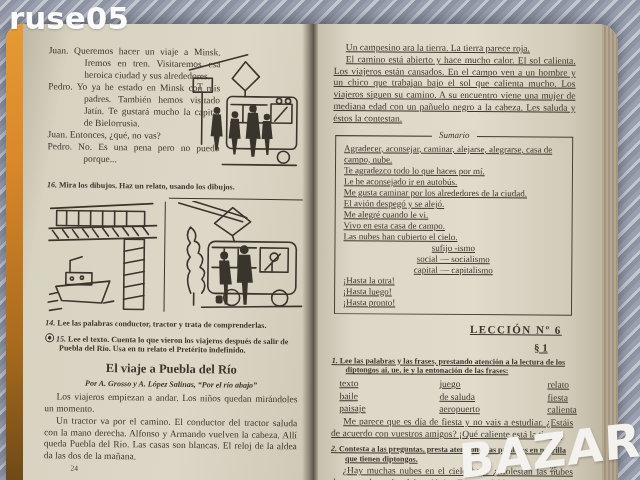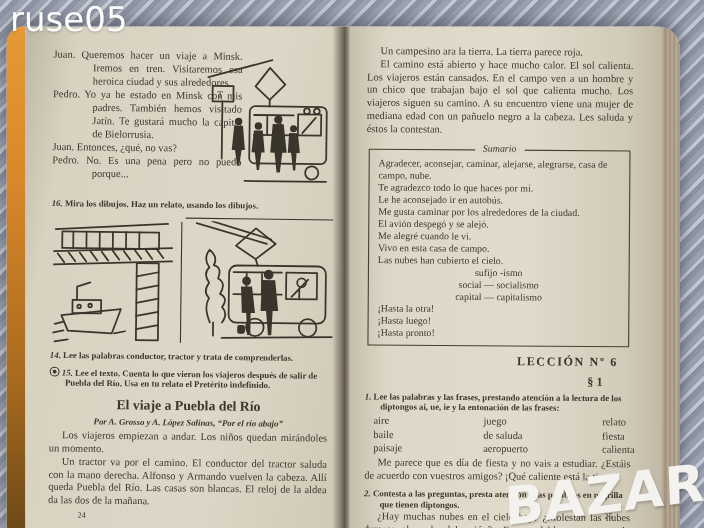--- a/index.html
+++ b/index.html
@@ -7,21 +7,21 @@
     background:repeating-linear-gradient(135deg,#9aa0af 0 5px,#c3c7d0 5px 8px,#8d93a3 8px 13px);
     font-family:"Liberation Serif", serif;color:#3b362c;}
   .book{position:absolute;left:6px;top:24px;width:612px;height:456px;
     border-radius:16px 20px 0 0;box-shadow:0 -4px 14px rgba(30,30,45,.45);overflow:hidden;background:#d6d0bf;}
   .cover-strip{position:absolute;left:0;top:0;width:17px;height:100%;
     background:linear-gradient(180deg,#e59a35 0%,#d9882a 30%,#a96b1e 70%,#6e4a18 100%);}
   .page{position:absolute;top:0;height:100%;}
   .page-left{left:17px;width:285px;
     background:linear-gradient(100deg,#bdb7a5 0%,#d8d2c1 14%,#ddd7c7 62%,#d0c9b7 100%);}
   .page-right{left:312px;width:284px;
-    background:linear-gradient(90deg,#c6bfad 0%,#ddd7c7 12%,#e1dbcc 55%,#d2cbb9 88%,#c0b8a5 100%);}
+    background:linear-gradient(90deg,#c6bfad 0%,#ddd7c7 12%,#e1dbcc 55%,#d2cbb9 88%,#c0b8a5 100%);text-decoration:underline;}
   .gutter{position:absolute;left:296px;top:0;width:22px;height:100%;
     background:linear-gradient(90deg,rgba(80,66,50,0) 0%,rgba(72,59,44,.45) 30%,rgba(38,30,22,.68) 52%,rgba(120,105,85,.30) 75%,rgba(120,105,85,0) 100%);}
   .page-edge{position:absolute;left:596px;top:0;width:16px;height:100%;
     background:repeating-linear-gradient(90deg,#b5a792 0 2px,#a3957f 2px 4px),linear-gradient(180deg,#b5a792,#97896f);}
   .page-inner{position:relative;width:100%;height:100%;box-sizing:border-box;}
   .page-left .page-inner{padding:20px 6px 0 26px;transform:rotate(.7deg);transform-origin:top left;}
   .page-right .page-inner{padding:18px 26px 0 16px;transform:rotate(.4deg);transform-origin:top left;}
 
   p{margin:0;}
   .body{font-size:9.5px;line-height:11.8px;text-align:justify;}
@@ -48,21 +48,21 @@
 
   .sumario-box{position:relative;border:1.4px solid #45402f;margin:10px 2px 6px 2px;padding:7px 8px 5px 8px;
     font-size:9px;line-height:11px;}
   .sumario-label{position:absolute;top:-7px;left:50%;transform:translateX(-50%);
     background:#ded8c8;padding:0 7px;font-style:italic;font-size:9px;}
   .sum-center{text-align:center;}
   .lesson{font-size:11px;font-weight:bold;letter-spacing:1.5px;text-align:right;padding-right:12px;margin-top:8px;}
   .section-sign{font-size:11px;font-weight:bold;text-align:right;padding-right:26px;margin:6px 0 2px 0;}
   .word-grid{display:grid;grid-template-columns:100px 108px auto;row-gap:2.5px;font-size:9.5px;margin:3px 0 3px 8px;}
 
-  .wm-seller{position:absolute;left:9px;top:0px;font-family:"DejaVu Sans",sans-serif;font-weight:normal;
+  .wm-seller{position:absolute;left:9px;top:0px;font-family:"DejaVu Sans",sans-serif;font-weight:bold;
     font-size:31px;color:#fbfbfb;text-shadow:0 1px 2px rgba(80,80,90,.35);}
   .wm-site{position:absolute;right:-2px;bottom:2px;font-family:"DejaVu Sans",sans-serif;font-weight:900;
     font-size:47px;color:#f4f2ee;transform:rotate(-7deg) skewX(-5deg);letter-spacing:1px;
     text-shadow:1px 2px 2px rgba(60,55,45,.25);}
 </style>
 </head>
 <body>
 
 <div class="photo">
   <div class="book">
@@ -190,21 +190,21 @@
           <p>¡Hasta luego!</p>
           <p>¡Hasta pronto!</p>
         </div>
 
         <div class="lesson">LECCIÓN Nº 6</div>
         <div class="section-sign">§ 1</div>
 
         <p class="exercise"><span class="exnum">1.</span> <span>Lee las palabras y las frases, prestando atención a la lectura de los diptongos ai, ue, ie y la entonación de las frases:</span></p>
 
         <div class="word-grid">
-          <span>aire</span>
+          <span>texto</span>
           <span>juego</span>
           <span>relato</span>
           <span>baile</span>
           <span>de saluda</span>
           <span>fiesta</span>
           <span>paisaje</span>
           <span>aeropuerto</span>
           <span>calienta</span>
         </div>
 

